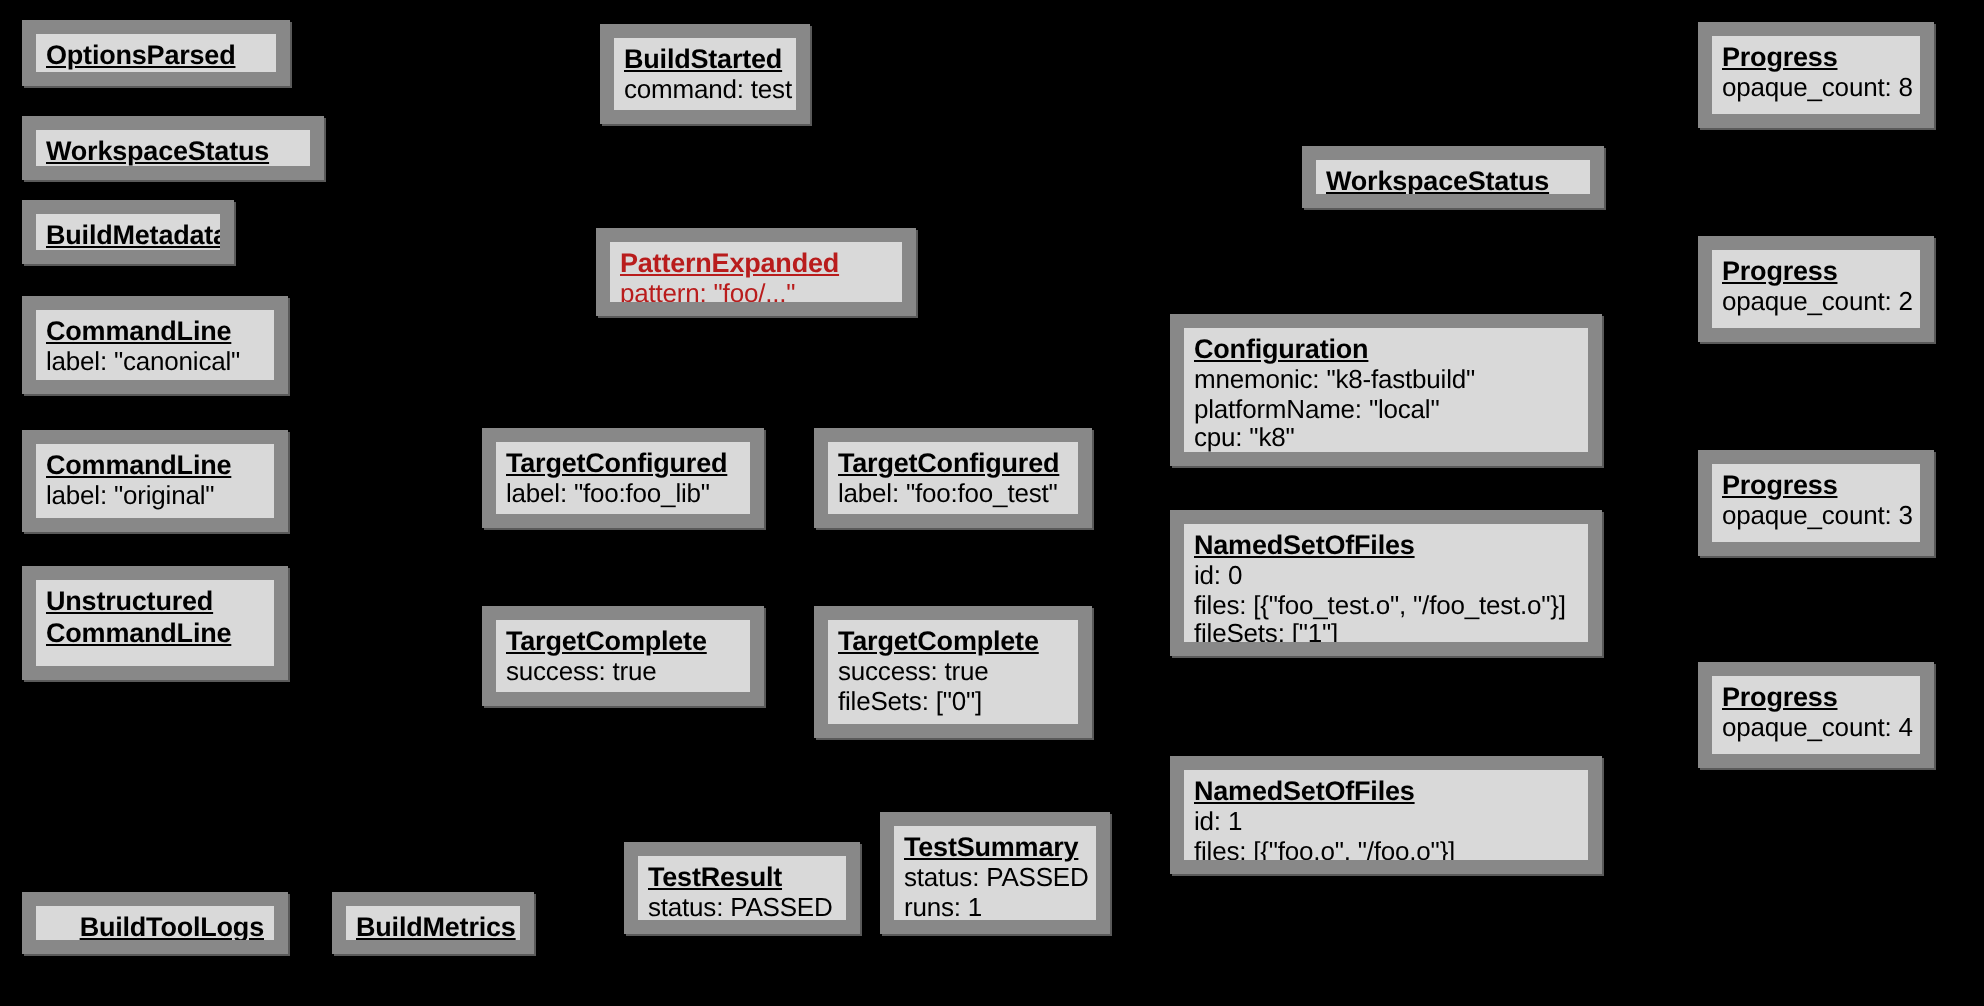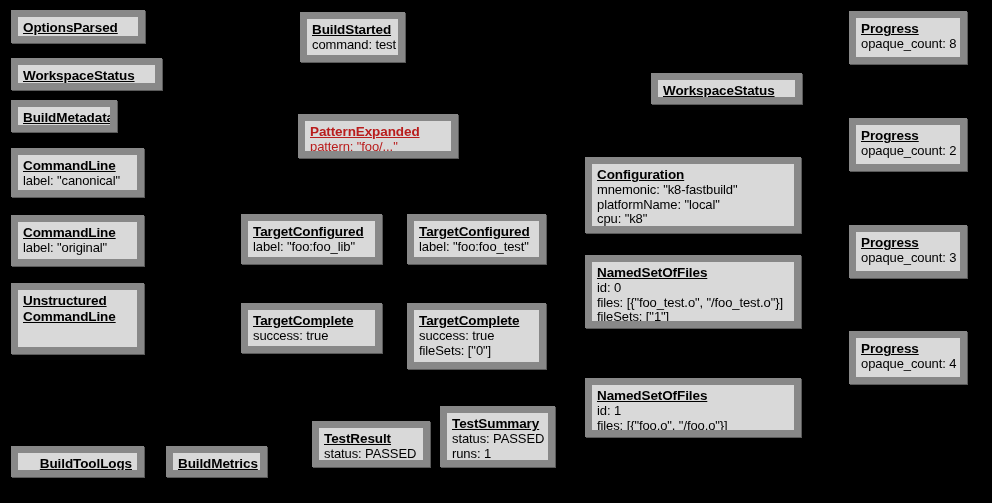--- a/index.html
+++ b/index.html
@@ -60,21 +60,21 @@
       <div class="node-title">BuildMetadata</div>
     </div>
     <div class="node" style="left: 11px; top: 148px; width: 133px; height: 49px; background: rgb(217, 217, 217); border-color: rgb(136, 136, 136); color: rgb(0, 0, 0);">
       <div class="node-title">CommandLine</div>
       <div class="node-fields"><span class="node-field">label: "canonical"</span></div>
     </div>
     <div class="node" style="left: 11px; top: 215px; width: 133px; height: 51px; background: rgb(217, 217, 217); border-color: rgb(136, 136, 136); color: rgb(0, 0, 0);">
       <div class="node-title">CommandLine</div>
       <div class="node-fields"><span class="node-field">label: "original"</span></div>
     </div>
-    <div class="node" style="left: 11px; top: 283px; width: 133px; height: 71px; background: rgb(217, 217, 217); border-color: rgb(136, 136, 136); color: rgb(0, 0, 0);">
+    <div class="node" style="left: 11px; top: 283px; width: 133px; height: 57px; background: rgb(217, 217, 217); border-color: rgb(136, 136, 136); color: rgb(0, 0, 0);">
       <div class="node-title two-line">Unstructured
 CommandLine</div>
     </div>
     <div class="node" style="left: 11px; top: 446px; width: 133px; height: 31px; background: rgb(217, 217, 217); border-color: rgb(136, 136, 136); color: rgb(0, 0, 0); text-align: right;">
       <div class="node-title">BuildToolLogs</div>
     </div>
     <div class="node" style="left: 166px; top: 446px; width: 101px; height: 31px; background: rgb(217, 217, 217); border-color: rgb(136, 136, 136); color: rgb(0, 0, 0);">
       <div class="node-title">BuildMetrics</div>
     </div>
     <div class="node" style="left: 300px; top: 12px; width: 105px; height: 50px; background: rgb(217, 217, 217); border-color: rgb(136, 136, 136); color: rgb(0, 0, 0);">

